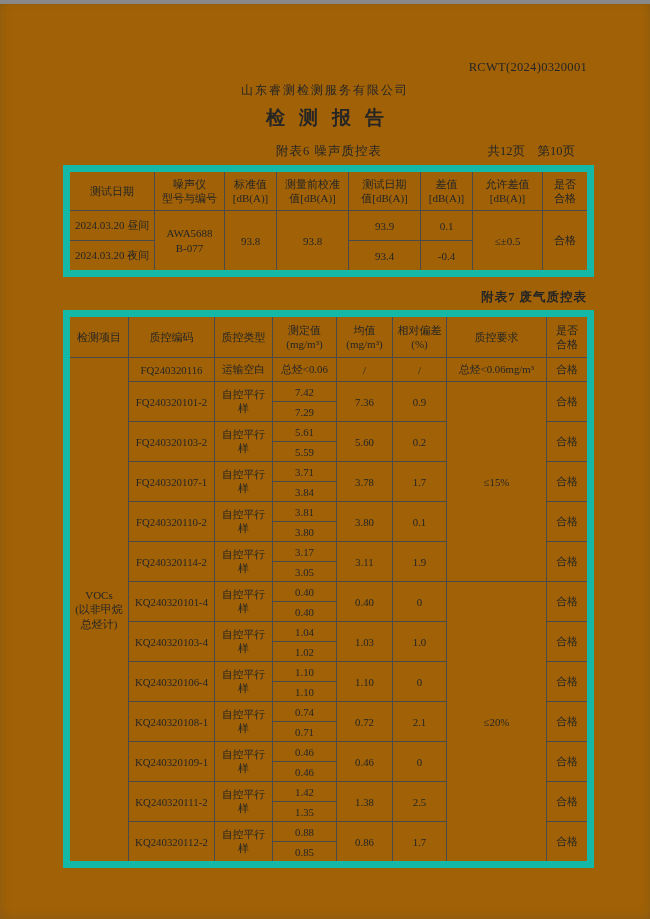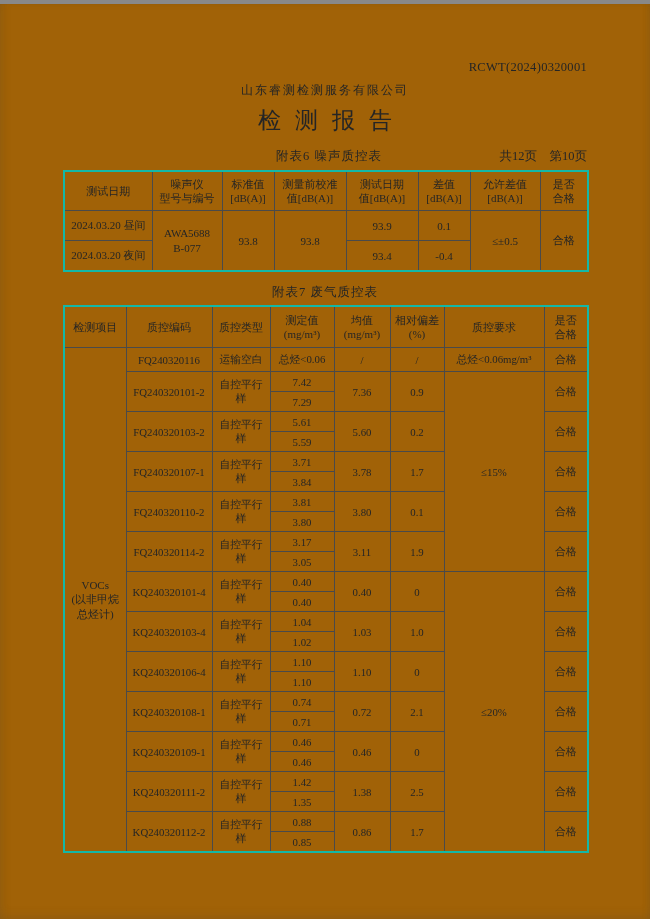--- a/index.html
+++ b/index.html
@@ -12,28 +12,28 @@
     color:#252525;
     overflow:hidden;
     box-shadow:inset 0 -10px 14px -7px rgba(70,70,65,.28),
                inset 8px 0 12px -9px rgba(70,70,65,.22),
                inset -7px 0 10px -8px rgba(70,70,65,.18),
                inset 0 6px 10px -8px rgba(70,70,65,.12);
   }
   .content{width:524px;margin:0 auto;padding-top:56px;}
   .report-no{text-align:right;font-size:12.5px;letter-spacing:.3px;}
   .company{text-align:center;font-size:12px;letter-spacing:2px;margin-top:7px;}
-  .title{text-align:center;font-size:23px;font-weight:normal;letter-spacing:14px;text-indent:14px;margin-top:6px;}
+  .title{text-align:center;font-size:19px;font-weight:bold;letter-spacing:14px;text-indent:14px;margin-top:6px;}
   .caption-row{position:relative;margin-top:12px;height:18px;}
   .caption{font-size:12.5px;letter-spacing:1px;}
   .caption-row .caption{position:absolute;left:8px;right:0;text-align:center;}
-  .page-info{position:absolute;right:0;top:0;font-size:12.5px;}
-  .caption2{text-align:center;margin-top:12px;margin-bottom:4px;}
+  .page-info{position:absolute;right:12px;top:0;font-size:12.5px;}
+  .caption2{text-align:right;margin-top:12px;margin-bottom:4px;font-weight:bold;}
   table.t{border-collapse:collapse;table-layout:fixed;width:524px;margin-top:4px;
-          border:2px solid #14b8a6;padding-left:28px;}
+          border:7px solid #14b8a6;padding-left:28px;}
   table.t td,table.t th{border:1px solid #4a4a4a;text-align:center;vertical-align:middle;
           padding:1px 2px;font-weight:normal;overflow:hidden;}
   .ml{white-space:pre-line;line-height:1.3;}
   .t1 th{height:36px;font-size:11px;}
   .t1 td{height:27px;font-size:11px;}
   .t2 th{height:38px;font-size:11px;}
   .t2 td{font-size:10.8px;}
   .t2 tr.blank td{height:21px;}
   .t2 tr.sub td{height:17px;}
   .t2 td.item{font-size:11px;}

